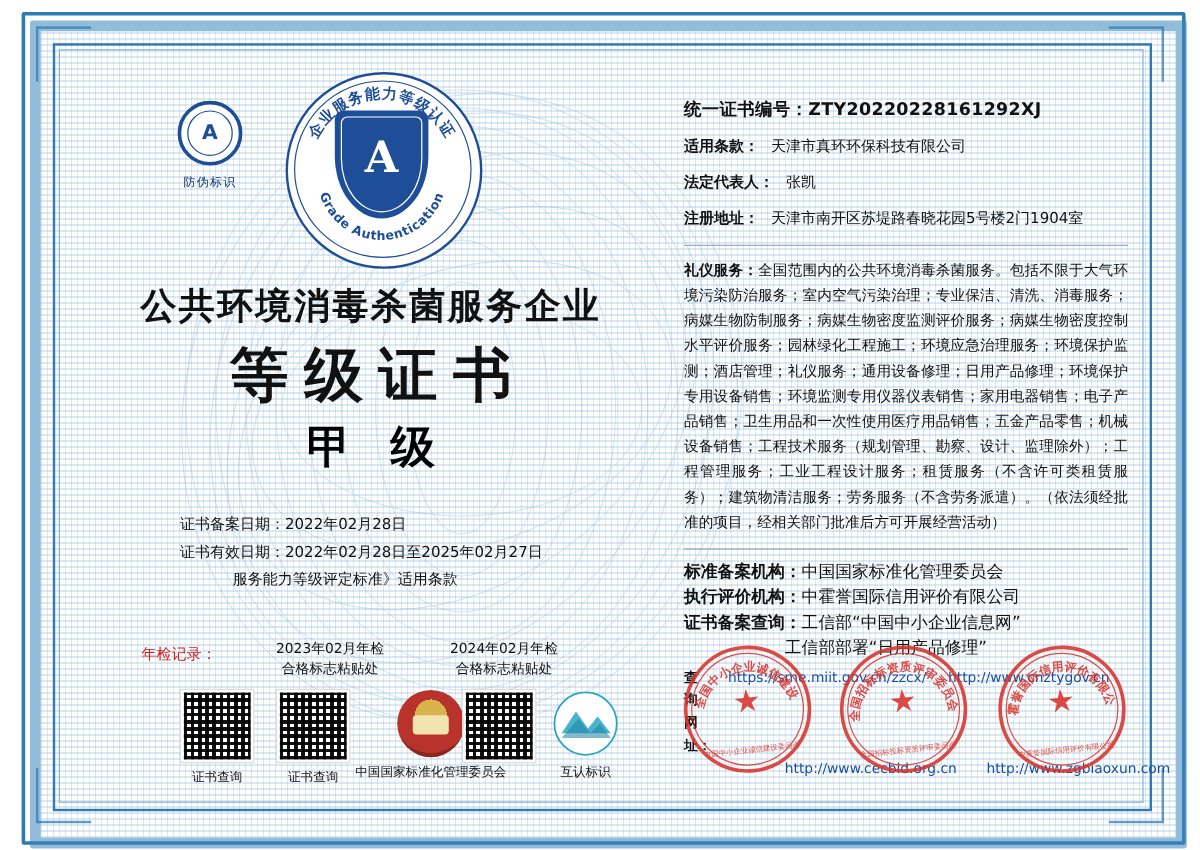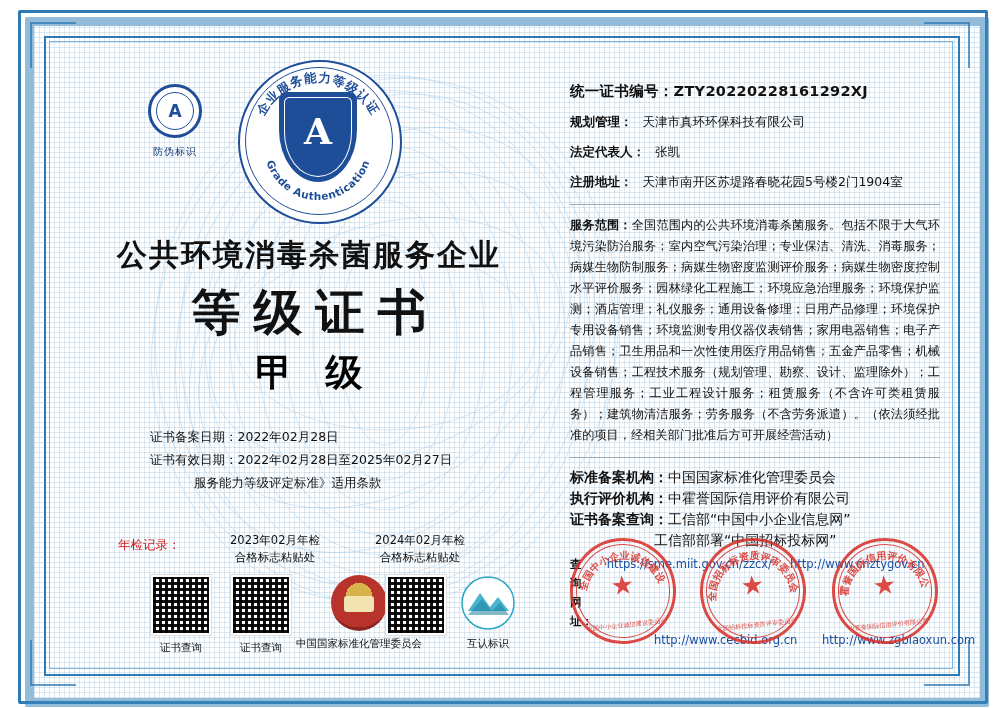--- a/index.html
+++ b/index.html
@@ -220,48 +220,48 @@
     </div>
   </div>
 
   <div class="right">
 
     <div class="cert-no">
       <span class="lbl">统一证书编号：</span><span>ZTY20220228161292XJ</span>
     </div>
 
     <div class="field">
-      <span class="lbl">规划管理：</span><span>天津市真环环保科技有限公司</span>
+      <span class="lbl">适用条款：</span><span>天津市真环环保科技有限公司</span>
     </div>
     <div class="field">
       <span class="lbl">法定代表人：</span><span>张凯</span>
     </div>
     <div class="field">
       <span class="lbl">注册地址：</span><span>天津市南开区苏堤路春晓花园5号楼2门1904室</span>
     </div>
 
     <div class="rule"></div>
 
     <div class="scope">
-      <span class="lbl">服务范围：</span><span>全国范围内的公共环境消毒杀菌服务。包括不限于大气环境污染防治服务；室内空气污染治理；专业保洁、清洗、消毒服务；病媒生物防制服务；病媒生物密度监测评价服务；病媒生物密度控制水平评价服务；园林绿化工程施工；环境应急治理服务；环境保护监测；酒店管理；礼仪服务；通用设备修理；日用产品修理；环境保护专用设备销售；环境监测专用仪器仪表销售；家用电器销售；电子产品销售；卫生用品和一次性使用医疗用品销售；五金产品零售；机械设备销售；工程技术服务（规划管理、勘察、设计、监理除外）；工程管理服务；工业工程设计服务；租赁服务（不含许可类租赁服务）；建筑物清洁服务；劳务服务（不含劳务派遣）。（依法须经批准的项目，经相关部门批准后方可开展经营活动）</span>
+      <span class="lbl">礼仪服务：</span><span>全国范围内的公共环境消毒杀菌服务。包括不限于大气环境污染防治服务；室内空气污染治理；专业保洁、清洗、消毒服务；病媒生物防制服务；病媒生物密度监测评价服务；病媒生物密度控制水平评价服务；园林绿化工程施工；环境应急治理服务；环境保护监测；酒店管理；礼仪服务；通用设备修理；日用产品修理；环境保护专用设备销售；环境监测专用仪器仪表销售；家用电器销售；电子产品销售；卫生用品和一次性使用医疗用品销售；五金产品零售；机械设备销售；工程技术服务（规划管理、勘察、设计、监理除外）；工程管理服务；工业工程设计服务；租赁服务（不含许可类租赁服务）；建筑物清洁服务；劳务服务（不含劳务派遣）。（依法须经批准的项目，经相关部门批准后方可开展经营活动）</span>
     </div>
 
     <div class="rule2"></div>
 
     <div class="orgline">
       <span class="lbl">标准备案机构：</span><span>中国国家标准化管理委员会</span>
     </div>
     <div class="orgline">
       <span class="lbl">执行评价机构：</span><span>中霍誉国际信用评价有限公司</span>
     </div>
     <div class="orgline">
       <span class="lbl">证书备案查询：</span><span>工信部“中国中小企业信息网”</span>
     </div>
     <div class="orgline" style="padding-left:84px;">
-      <span>工信部部署“中国招标投标网”</span>
+      <span>工信部部署“日用产品修理”</span>
     </div>
 
     <div class="urls">
       <div style="display:flex;gap:10px;">
         <span class="lbl">查 询 网 址：</span>
         <div class="url-grid">
           <div><a href="#">https://sme.miit.gov.cn/zzcx/</a></div>
           <div><a href="#">http://www.cnztygov.cn</a></div>
         </div>
       </div>

